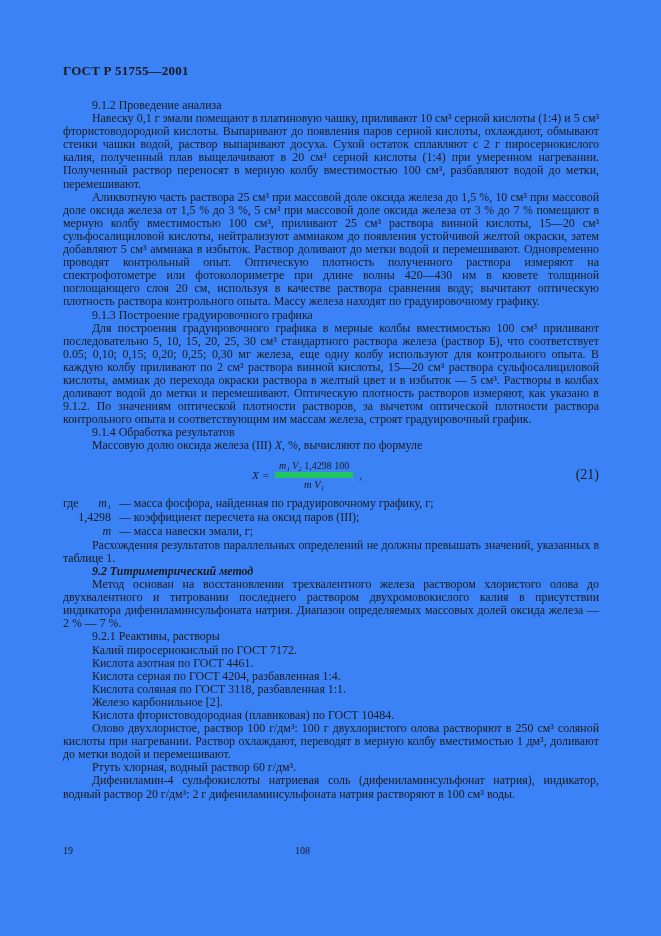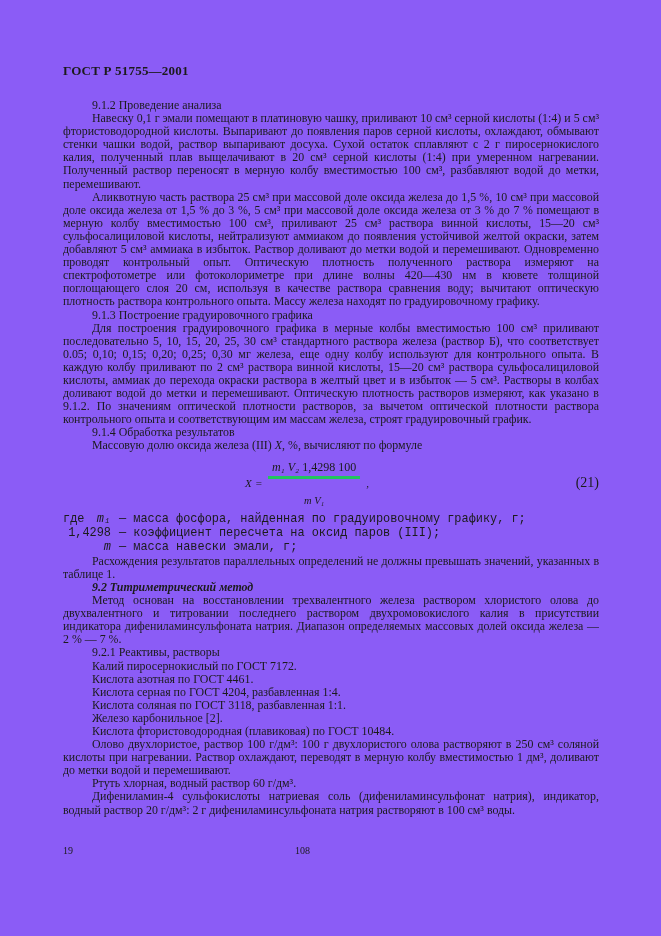--- a/index.html
+++ b/index.html
@@ -1,21 +1,21 @@
 <!DOCTYPE html>
 <html lang="ru"><head>
 <meta charset="utf-8">
 <style>
   html, body { margin: 0; padding: 0; background: #ffffff; }
   .page {
     position: relative;
     width: 661px;
     height: 936px;
     margin: 0;
-    background: #8b5cf6;
+    background: #3b82f6;
     color: #1b1b1b;
     font-family: "Liberation Serif", "DejaVu Serif", serif;
     box-sizing: border-box;
     padding: 64px 62px 0 63px;
     overflow: hidden;
   }
   .doc-header {
     font-weight: bold;
     font-size: 13px;
     line-height: 14px;
@@ -43,32 +43,32 @@
   }
   .formula-inline {
     display: inline-flex;
     align-items: center;
     gap: 4px;
     font-size: 11px;
     position: relative;
     left: -24px;
   }
   .frac { display: inline-block; text-align: center; margin: 0 2px; vertical-align: middle; }
-  .frac .num { display: block; padding: 0 4px 1px 4px; border-bottom: 3px solid #22c55e; font-size: 12px; }
-  .frac .den { display: block; padding-top: 16px; font-size: 10.5px; }
+  .frac .num { display: block; padding: 0 4px 1px 4px; border-bottom: 6px solid #22c55e; font-size: 10px; }
+  .frac .den { display: block; padding-top: 1px; font-size: 10.5px; }
   .eq-no {
     position: absolute;
     right: 0;
     top: 50%;
     transform: translateY(-50%);
     font-size: 14px;
   }
 
   .where-list { margin: 0; }
-  .where-row { display: flex; line-height: 14.4px; font-family: Liberation Mono, monospace; }
+  .where-row { display: flex; line-height: 14.4px; }
   .where-head {
     width: 48px;
     flex-shrink: 0;
     display: flex;
     justify-content: space-between;
   }
   .where-def { margin-left: 8px; }
 
   .footer {
     position: absolute;

